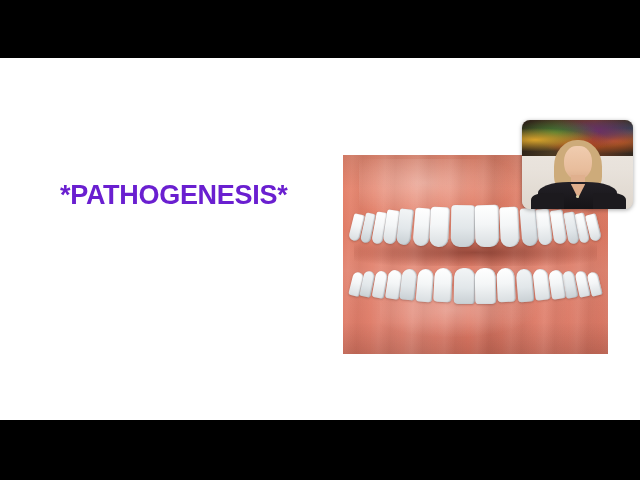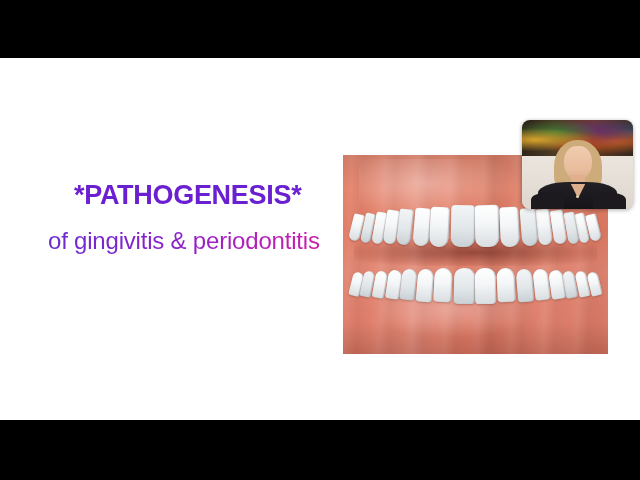--- a/index.html
+++ b/index.html
@@ -41,21 +41,20 @@
   
   .slide-title {
     position: absolute;
     left: 60px;
     top: 122px;
     font-size: 27px;
     font-weight: bold;
     letter-spacing: -0.3px;
     color: #6A1FD0;
     white-space: nowrap;
-    margin-left: 14px;
   }
   .slide-subtitle {
     position: absolute;
     left: 48px;
     top: 169px;
     font-size: 24px;
     font-weight: normal;
     letter-spacing: -0.2px;
     white-space: nowrap;
     background-image: linear-gradient(90deg, #6A2BD0 0%, #8A21CB 45%, #B51FBB 78%, #C71FA8 100%);
@@ -259,21 +258,20 @@
 <body>
 
 <div id="stage">
 
   <div class="letterbox top"></div>
 
   <div id="slide">
 
     <div class="slide-title">*PATHOGENESIS*</div>
 
-    <div class="slide-subtitle">of gingivitis &amp; periodontitis</div>
 
     <div id="tooth-figure">
       <div class="gum-base"></div>
       <div class="gum-vertical-streaks"></div>
       <div class="gum-ridge-top"></div>
       <div class="gum-ridge-bottom"></div>
       <div class="gum-gloss-upper"></div>
       <div class="gum-gloss-lower"></div>
       <div class="mouth-shadow"></div>
       <div class="arch upper" id="arch-upper">

